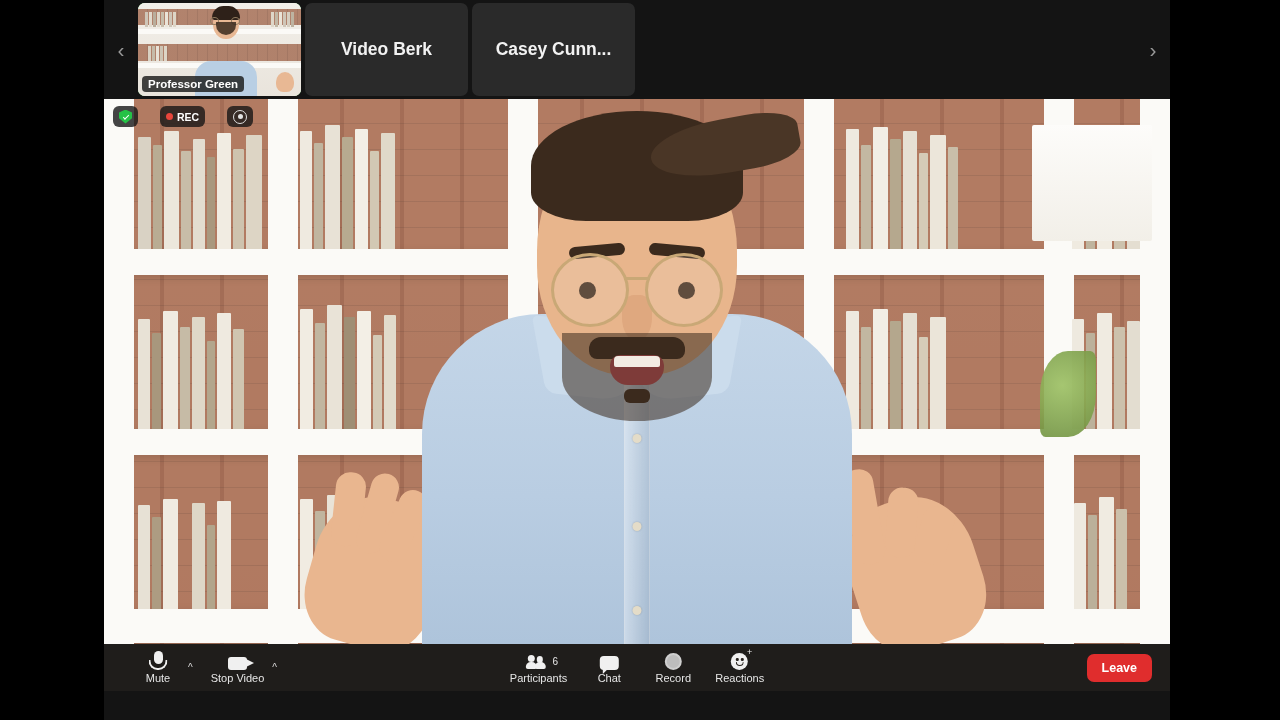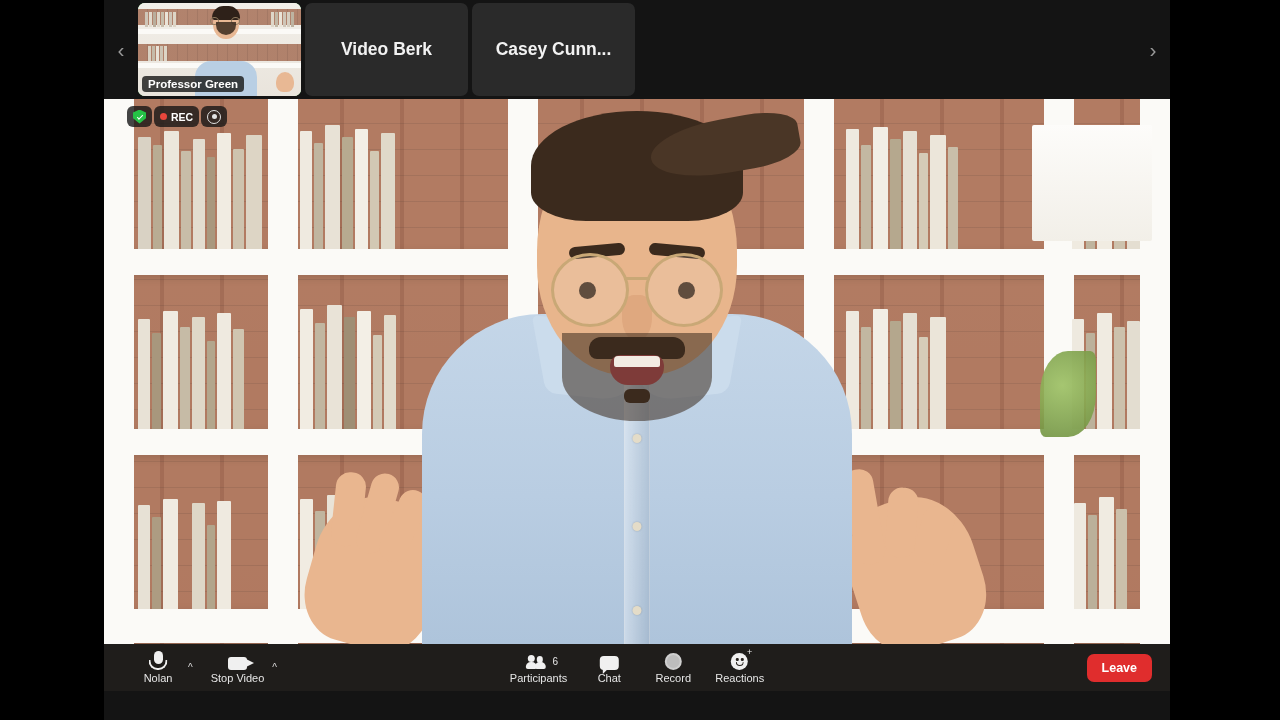--- a/index.html
+++ b/index.html
@@ -208,21 +208,21 @@
       border-radius: 0 0 54% 54%; background: rgba(59,42,29,.55); }
   .soul { position:absolute; left:50%; transform:translateX(-50%); top:262px; width:26px; height:14px;
       background:#3b2a1d; border-radius:6px; }
   .hand { position:absolute; bottom:-4px; width:128px; height:150px; background:#e9b68f;
       border-radius:44% 44% 34% 34%; }
   .hand.l { left:-46px; transform: rotate(16deg); }
   .hand.r { right:-62px; transform: rotate(-18deg); }
   .finger { position:absolute; background:#e9b68f; border-radius:14px; }
 
   
-  .badges { position:absolute; left:23px; top:7px; display:flex; gap:2px; z-index:5;align-items:center; }
+  .badges { position:absolute; left:9px; top:7px; display:flex; gap:22px; z-index:5;align-items:center; }
   .badge {
     height: 21px; border-radius: 6px; background: rgba(22,22,22,.80);
     display:flex; align-items:center; gap:4px; padding: 0 6px;
     color:#fff; font-size: 10.5px; font-weight:bold; cursor:pointer;
   }
   .shield-ic { width:13px; height:14px; background:#25c246;
       clip-path: polygon(50% 0, 100% 22%, 100% 62%, 50% 100%, 0 62%, 0 22%);
       display:flex; align-items:center; justify-content:center; }
   .shield-ic .chk { width:6px; height:3px; border-left:1.6px solid #fff; border-bottom:1.6px solid #fff;
       transform: rotate(-45deg); margin-top:-1px; }
@@ -536,21 +536,21 @@
       </div>
     </div>
   </div>
 
   <div class="toolbar">
     <div class="tb-left">
       <div class="tb-item">
         <span class="tb-ico mic-wrap">
           <span class="mic-ic"></span>
         </span>
-        <span class="lbl">Nolan</span>
+        <span class="lbl">Mute</span>
       </div>
       <span class="caret">^</span>
 
       <div class="tb-item">
         <span class="tb-ico">
             <span class="cam-ic"></span>
           </span>
         <span class="lbl">Stop Video</span>
       </div>
       <span class="caret">^</span>

